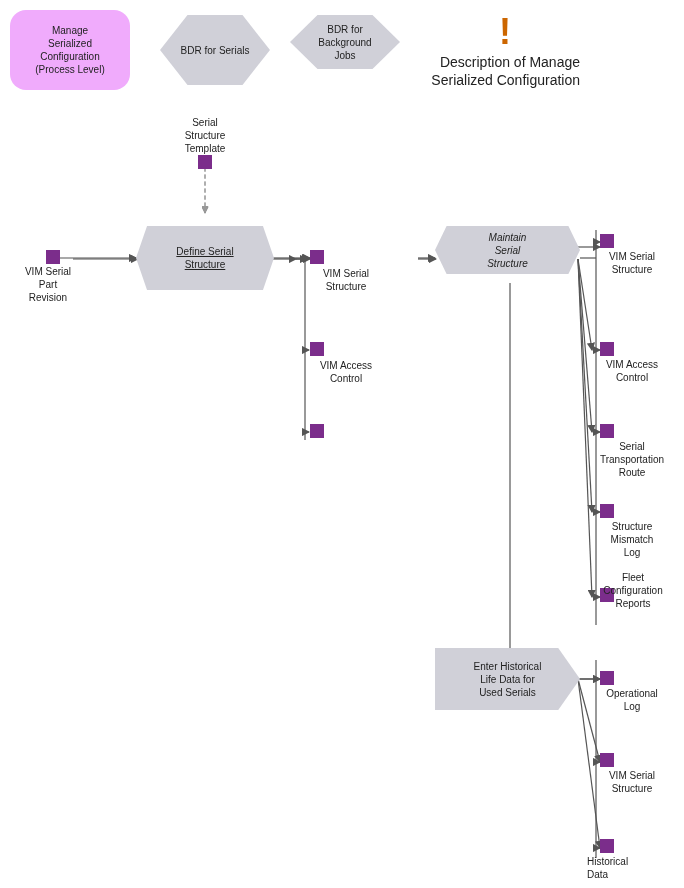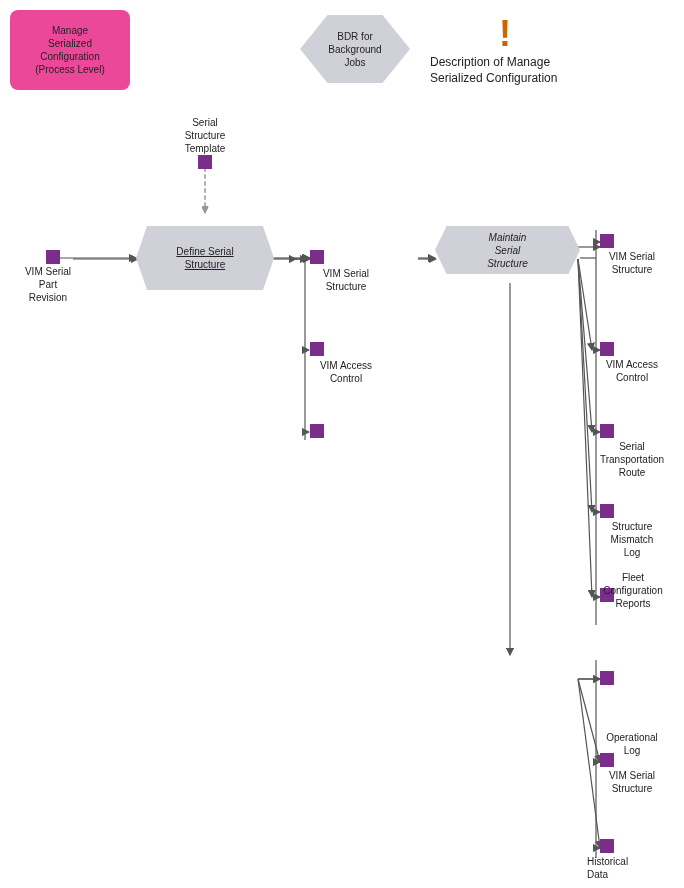--- a/index.html
+++ b/index.html
@@ -33,22 +33,22 @@
       background: #d0d0d8;
       clip-path: polygon(25% 0%, 75% 0%, 100% 50%, 75% 100%, 25% 100%, 0% 50%);
     }
     
     .pentagon-right {
       background: #d0d0d8;
       clip-path: polygon(0% 0%, 85% 0%, 100% 50%, 85% 100%, 0% 100%);
     }
     
     .rounded-rect {
-      background: #ec4899;
-      border-radius: 8px;
+      background: #f0abfc;
+      border-radius: 16px;
     }
     
     .exclaim-node {
       background: transparent;
     }
     
     .purple-sq {
       width: 14px;
       height: 14px;
       background: #7b2d8b;
@@ -188,30 +188,33 @@
     <line stroke="#555" stroke-width="1.2" x1="596" y1="848" x2="600" y2="848" marker-end="url(#ah)"></line>
   </svg>
 
   <div class="node rounded-rect" style="left:10px;top:10px;width:120px;height:80px;">
     <span class="node-label" style="white-space:pre-line;">Manage
 Serialized
 Configuration
 (Process Level)</span>
   </div>
 
-
-  <div class="node hexagon" style="left:300px;top:15px;width:110px;height:68px;">
+  <div class="node hexagon" style="left:160px;top:15px;width:110px;height:70px;">
+    <span class="node-label" style="white-space:pre-line;">BDR for Serials</span>
+  </div>
+
+  <div class="node hexagon" style="left:290px;top:15px;width:110px;height:54px;">
     <span class="node-label" style="white-space:pre-line;">BDR for
 Background
 Jobs</span>
   </div>
 
   <div class="node exclaim-node" style="left:430px;top:5px;width:150px;height:90px;flex-direction:column;">
     <span class="exclaim-icon">!</span>
-    <span class="node-label" style="font-size:12px;text-align:left;">Description of
+    <span class="node-label" style="font-size:14px;text-align:right;">Description of
 Manage Serialized
 Configuration</span>
   </div>
 
   <div class="purple-sq" style="position:absolute;left:198px;top:155px;"></div>
   <div style="position:absolute;left:158px;top:116px;width:94px;text-align:center;">
     <span class="node-label" style="white-space:pre-line;">Serial
 Structure
 Template</span>
   </div>
@@ -274,23 +277,28 @@
 Log</span>
   </div>
 
   <div class="purple-sq" style="position:absolute;left:600px;top:588px;"></div>
   <div style="position:absolute;left:585px;top:571px;width:96px;text-align:center;">
     <span class="node-label" style="white-space:pre-line;">Fleet
 Configuration
 Reports</span>
   </div>
 
+  <div class="node pentagon-right" style="left:435px;top:648px;width:145px;height:62px;">
+    <span class="node-label" style="white-space:pre-line;">Enter Historical
+Life Data for
+Used Serials</span>
+  </div>
 
   <div class="purple-sq" style="position:absolute;left:600px;top:671px;"></div>
-  <div style="position:absolute;left:587px;top:687px;width:90px;text-align:center;margin-top:44px;">
+  <div style="position:absolute;left:587px;top:687px;width:90px;text-align:center;">
     <span class="node-label" style="white-space:pre-line;">Operational
 Log</span>
   </div>
 
   <div class="purple-sq" style="position:absolute;left:600px;top:753px;"></div>
   <div style="position:absolute;left:587px;top:769px;width:90px;text-align:center;">
     <span class="node-label" style="white-space:pre-line;">VIM Serial
 Structure</span>
   </div>
 

